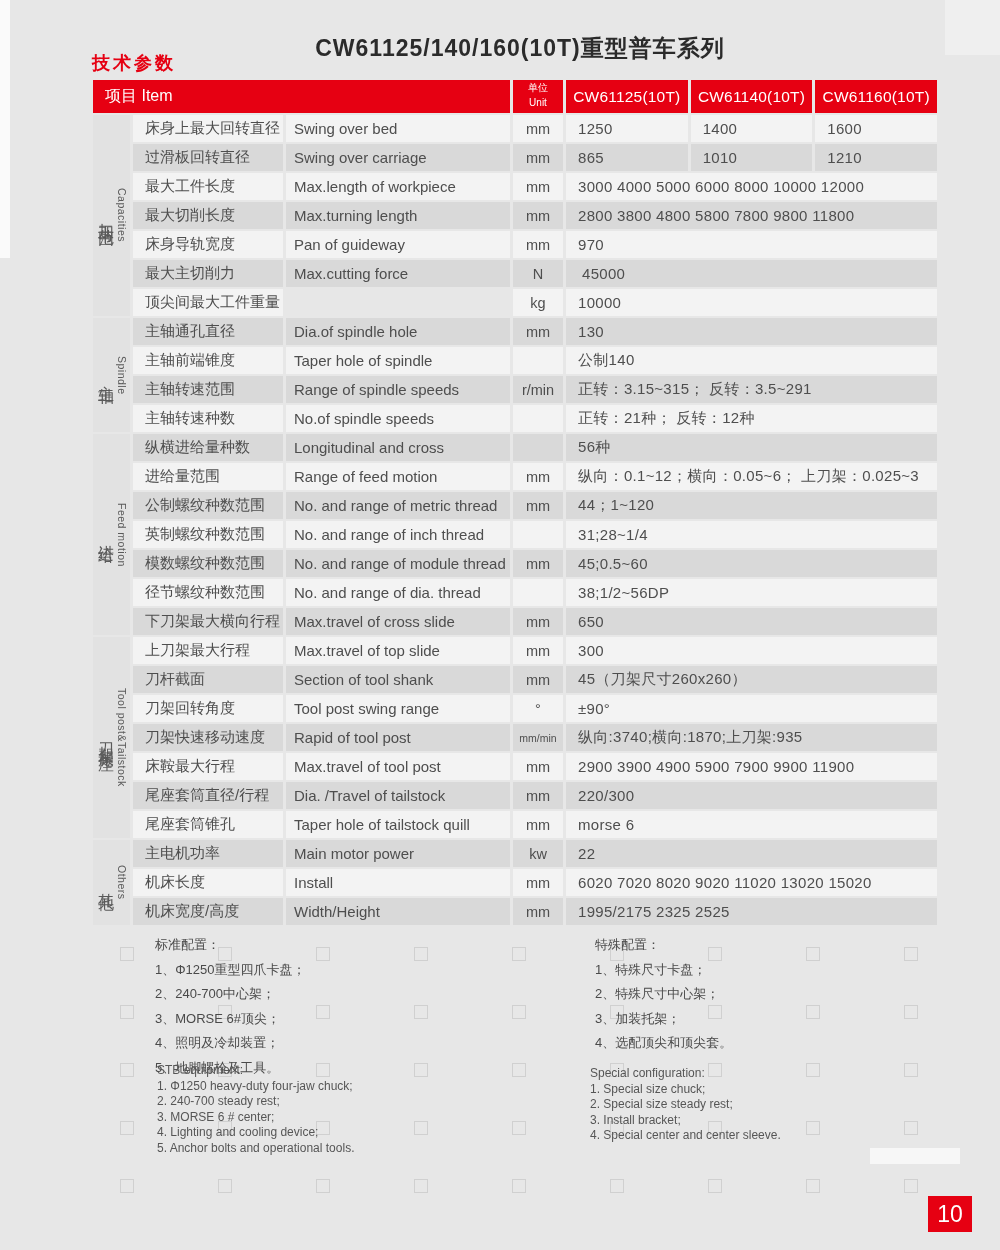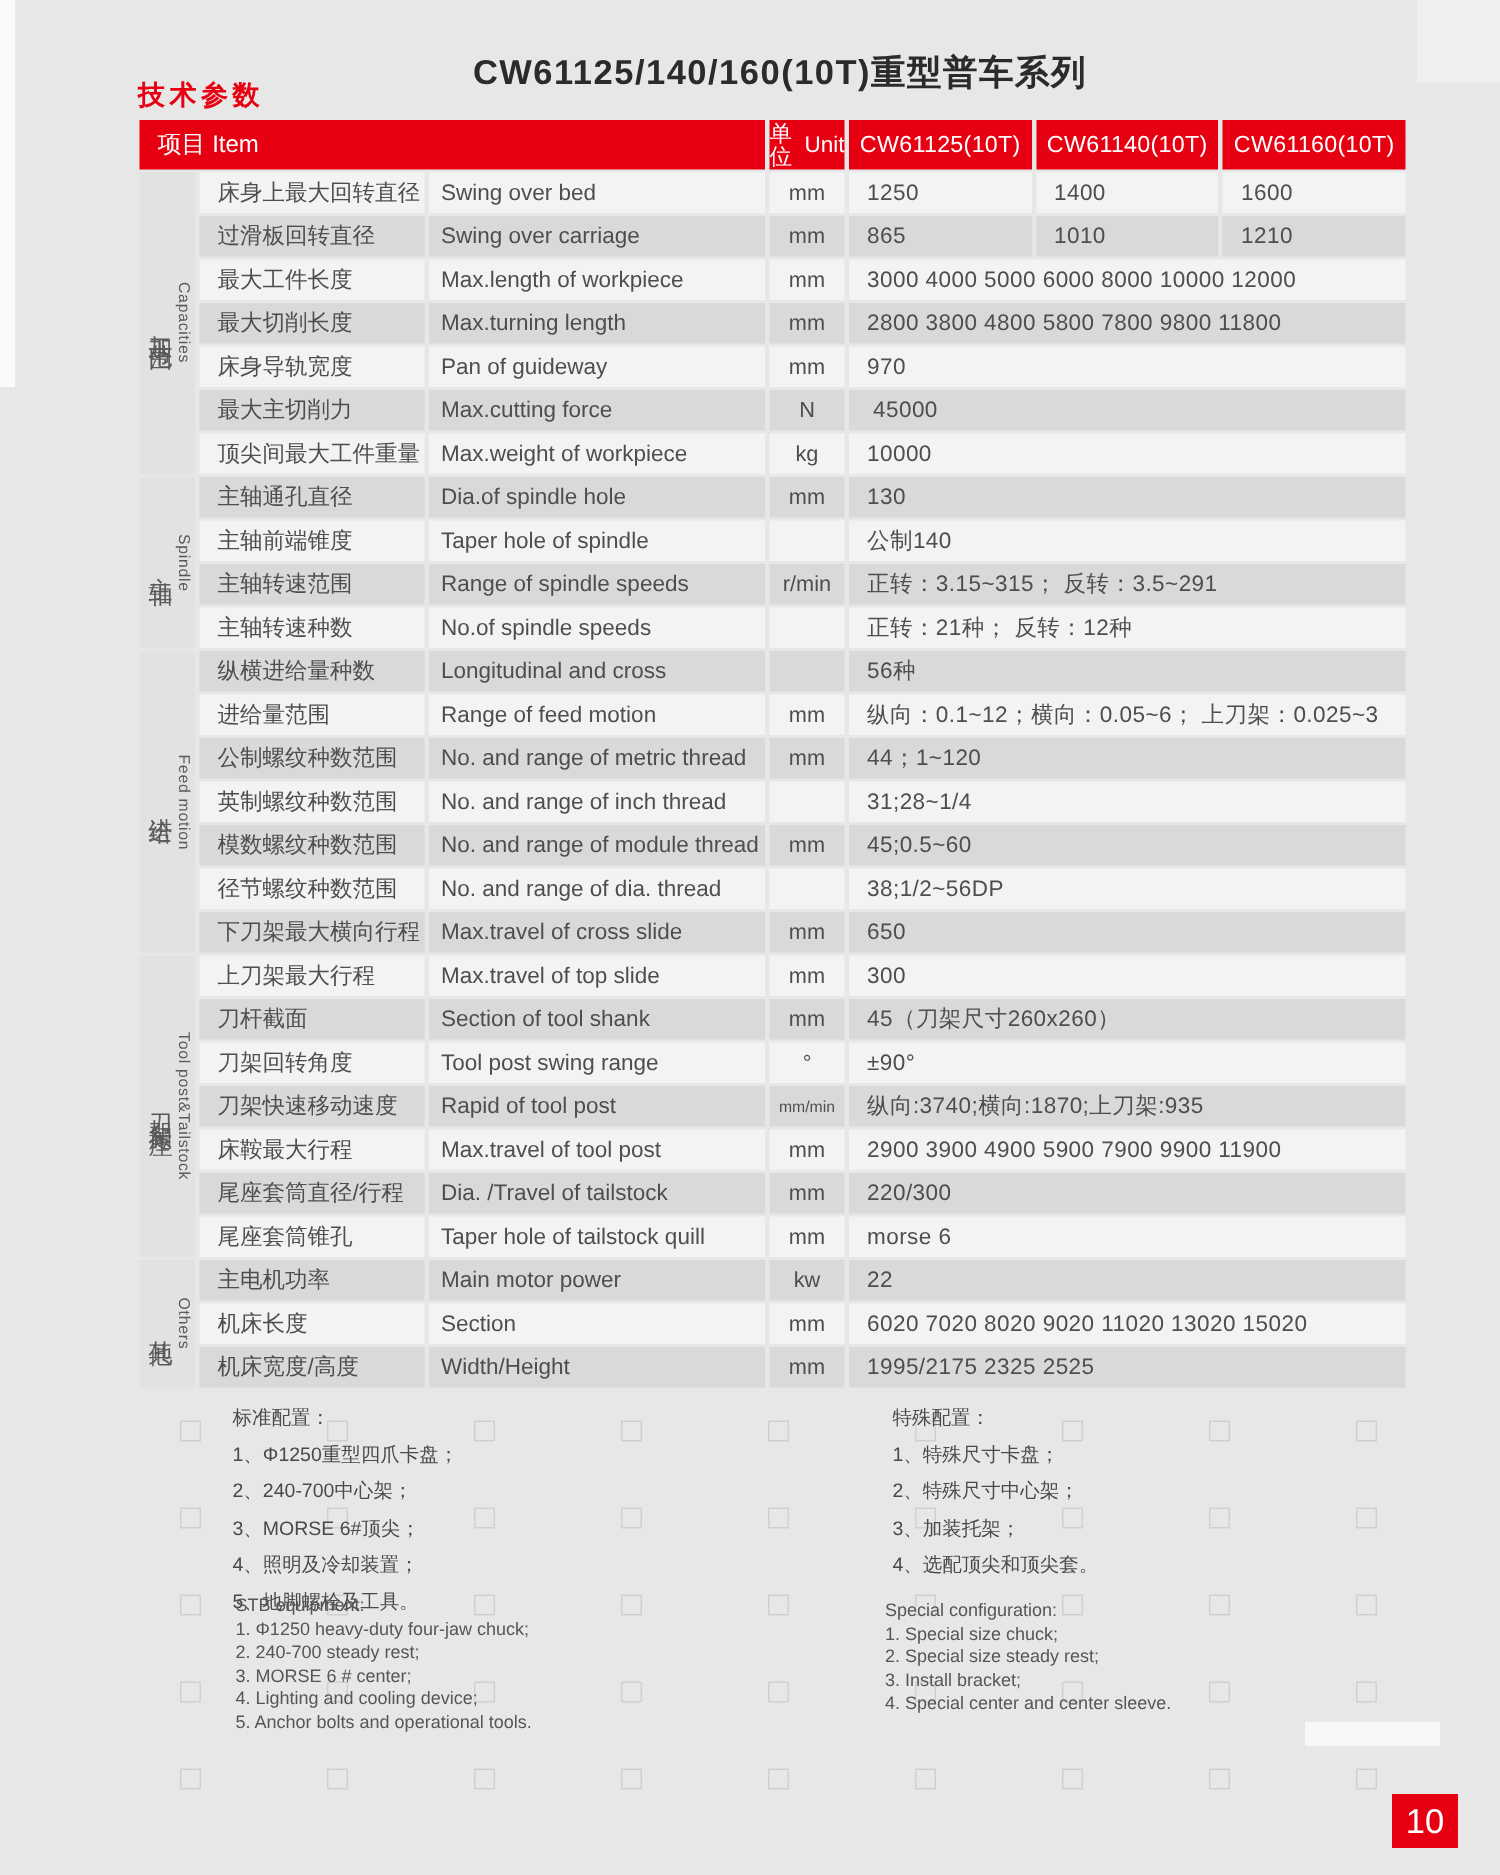--- a/index.html
+++ b/index.html
@@ -13,21 +13,21 @@
   .page-title{position:absolute;top:33px;left:80px;width:880px;text-align:center;
               font-size:23px;font-weight:700;color:#2b2b2b;letter-spacing:1px;}
   .section-label{position:absolute;top:51px;left:92px;font-size:18px;font-weight:700;
               color:#e60012;letter-spacing:3px;}
 
   .spec-table{position:absolute;left:93px;top:80px;width:844px;}
   .thead{display:grid;grid-template-columns:37px 150px 224px 50px 1fr 1fr 1fr;column-gap:3px;
          height:33px;margin-bottom:2px;}
   .th{background:#e60012;color:#fff;display:flex;align-items:center;}
   .th-item{grid-column:1 / span 3;padding-left:12px;font-size:16px;}
-  .th-unit{grid-column:4;flex-direction:row;justify-content:center;font-size:15px;line-height:15px;}
+  .th-unit{grid-column:4;flex-direction:column;font-size:10px;line-height:15px;}
   .th-model{justify-content:center;font-size:15.5px;letter-spacing:.2px;}
 
   .tsection{display:grid;grid-template-columns:37px 150px 224px 50px 1fr 1fr 1fr;
             column-gap:3px;row-gap:2px;margin-bottom:2px;}
   .cell{height:27px;display:flex;align-items:center;color:#4e4e4e;font-size:15px;white-space:nowrap;overflow:hidden;}
   .row-light{background:#f3f3f3;}
   .row-dark{background:#d9d9d9;}
   .cat-cell{grid-column:1;background:#e2e2e2;display:flex;flex-direction:row;
             justify-content:center;align-items:center;color:#5a5a5a;}
   .cat-cn{writing-mode:vertical-rl;text-orientation:upright;font-size:16px;letter-spacing:3px;}
@@ -145,21 +145,20 @@
             <div class="cell val-cell row-dark" style="grid-area: 4 / 5 / auto / span 3;">2800 3800 4800 5800 7800 9800 11800</div>
             <div class="cell cn-cell row-light" style="grid-area: 5 / 2;">床身导轨宽度</div>
             <div class="cell en-cell row-light" style="grid-area: 5 / 3;">Pan of guideway</div>
             <div class="cell unit-cell row-light" style="grid-area: 5 / 4;">mm</div>
             <div class="cell val-cell row-light" style="grid-area: 5 / 5 / auto / span 3;">970</div>
             <div class="cell cn-cell row-dark" style="grid-area: 6 / 2;">最大主切削力</div>
             <div class="cell en-cell row-dark" style="grid-area: 6 / 3;">Max.cutting force</div>
             <div class="cell unit-cell row-dark" style="grid-area: 6 / 4;">N</div>
             <div class="cell val-cell row-dark" style="grid-area: 6 / 5 / auto / span 3; padding-left: 16px;">45000</div>
             <div class="cell cn-cell row-light" style="grid-area: 7 / 2;">顶尖间最大工件重量</div>
-            <div class="cell en-cell row-light" style="grid-area: 7 / 3;">Max.weight of workpiece</div>
             <div class="cell unit-cell row-light" style="grid-area: 7 / 4;">kg</div>
             <div class="cell val-cell row-light" style="grid-area: 7 / 5 / auto / span 3;">10000</div>
           </div>
           <div class="tsection">
             <div class="cat-cell" style="grid-row: 1 / span 4;">
               <span class="cat-cn">主轴</span>
               <span class="cat-en">Spindle</span>
             </div>
             <div class="cell cn-cell row-dark" style="grid-area: 1 / 2;">主轴通孔直径</div>
             <div class="cell en-cell row-dark" style="grid-area: 1 / 3;">Dia.of spindle hole</div>
@@ -249,21 +248,21 @@
           <div class="tsection">
             <div class="cat-cell" style="grid-row: 1 / span 3;">
               <span class="cat-cn">其他</span>
               <span class="cat-en">Others</span>
             </div>
             <div class="cell cn-cell row-dark" style="grid-area: 1 / 2;">主电机功率</div>
             <div class="cell en-cell row-dark" style="grid-area: 1 / 3;">Main motor power</div>
             <div class="cell unit-cell row-dark" style="grid-area: 1 / 4;">kw</div>
             <div class="cell val-cell row-dark" style="grid-area: 1 / 5 / auto / span 3;">22</div>
             <div class="cell cn-cell row-light" style="grid-area: 2 / 2;">机床长度</div>
-            <div class="cell en-cell row-light" style="grid-area: 2 / 3;">Section</div>
+            <div class="cell en-cell row-light" style="grid-area: 2 / 3;">Install</div>
             <div class="cell unit-cell row-light" style="grid-area: 2 / 4;">mm</div>
             <div class="cell val-cell row-light" style="grid-area: 2 / 5 / auto / span 3;">6020 7020 8020 9020 11020 13020 15020</div>
             <div class="cell cn-cell row-dark" style="grid-area: 3 / 2;">机床宽度/高度</div>
             <div class="cell en-cell row-dark" style="grid-area: 3 / 3;">Width/Height</div>
             <div class="cell unit-cell row-dark" style="grid-area: 3 / 4;">mm</div>
             <div class="cell val-cell row-dark" style="grid-area: 3 / 5 / auto / span 3;">1995/2175 2325 2525</div>
           </div>
         </div>
     </div>
 

